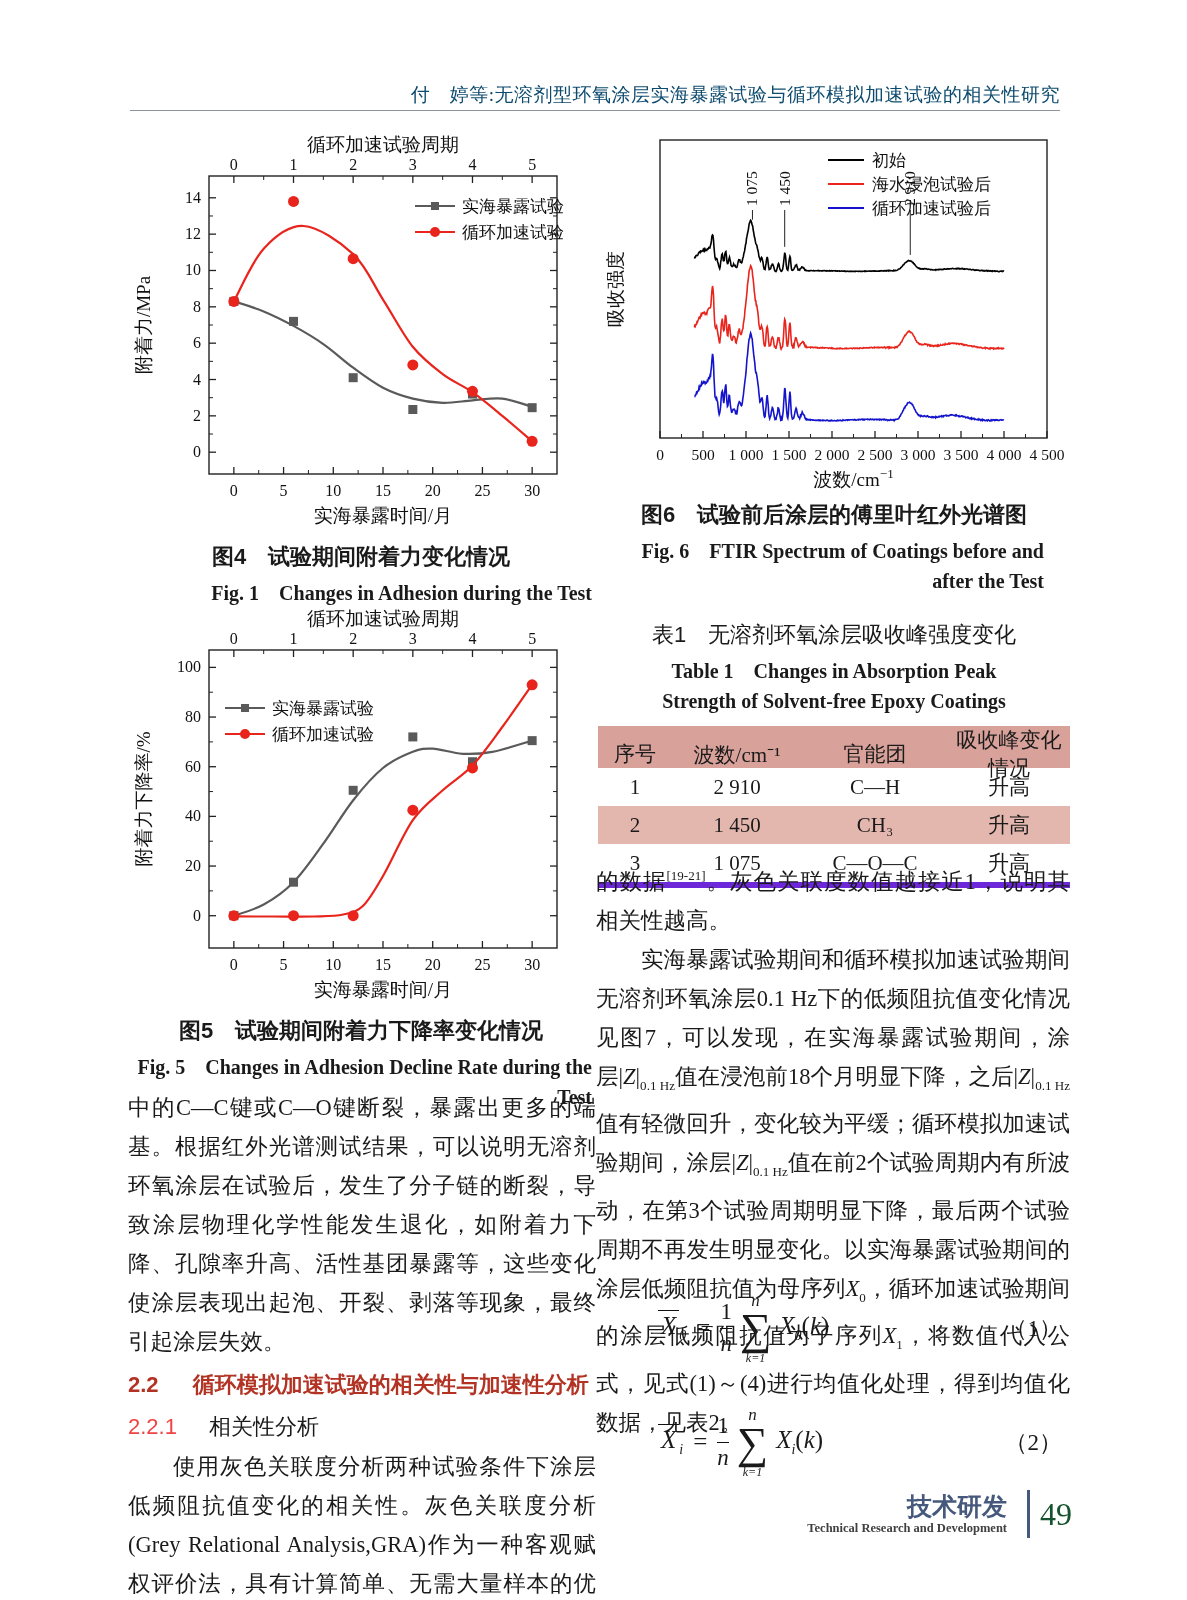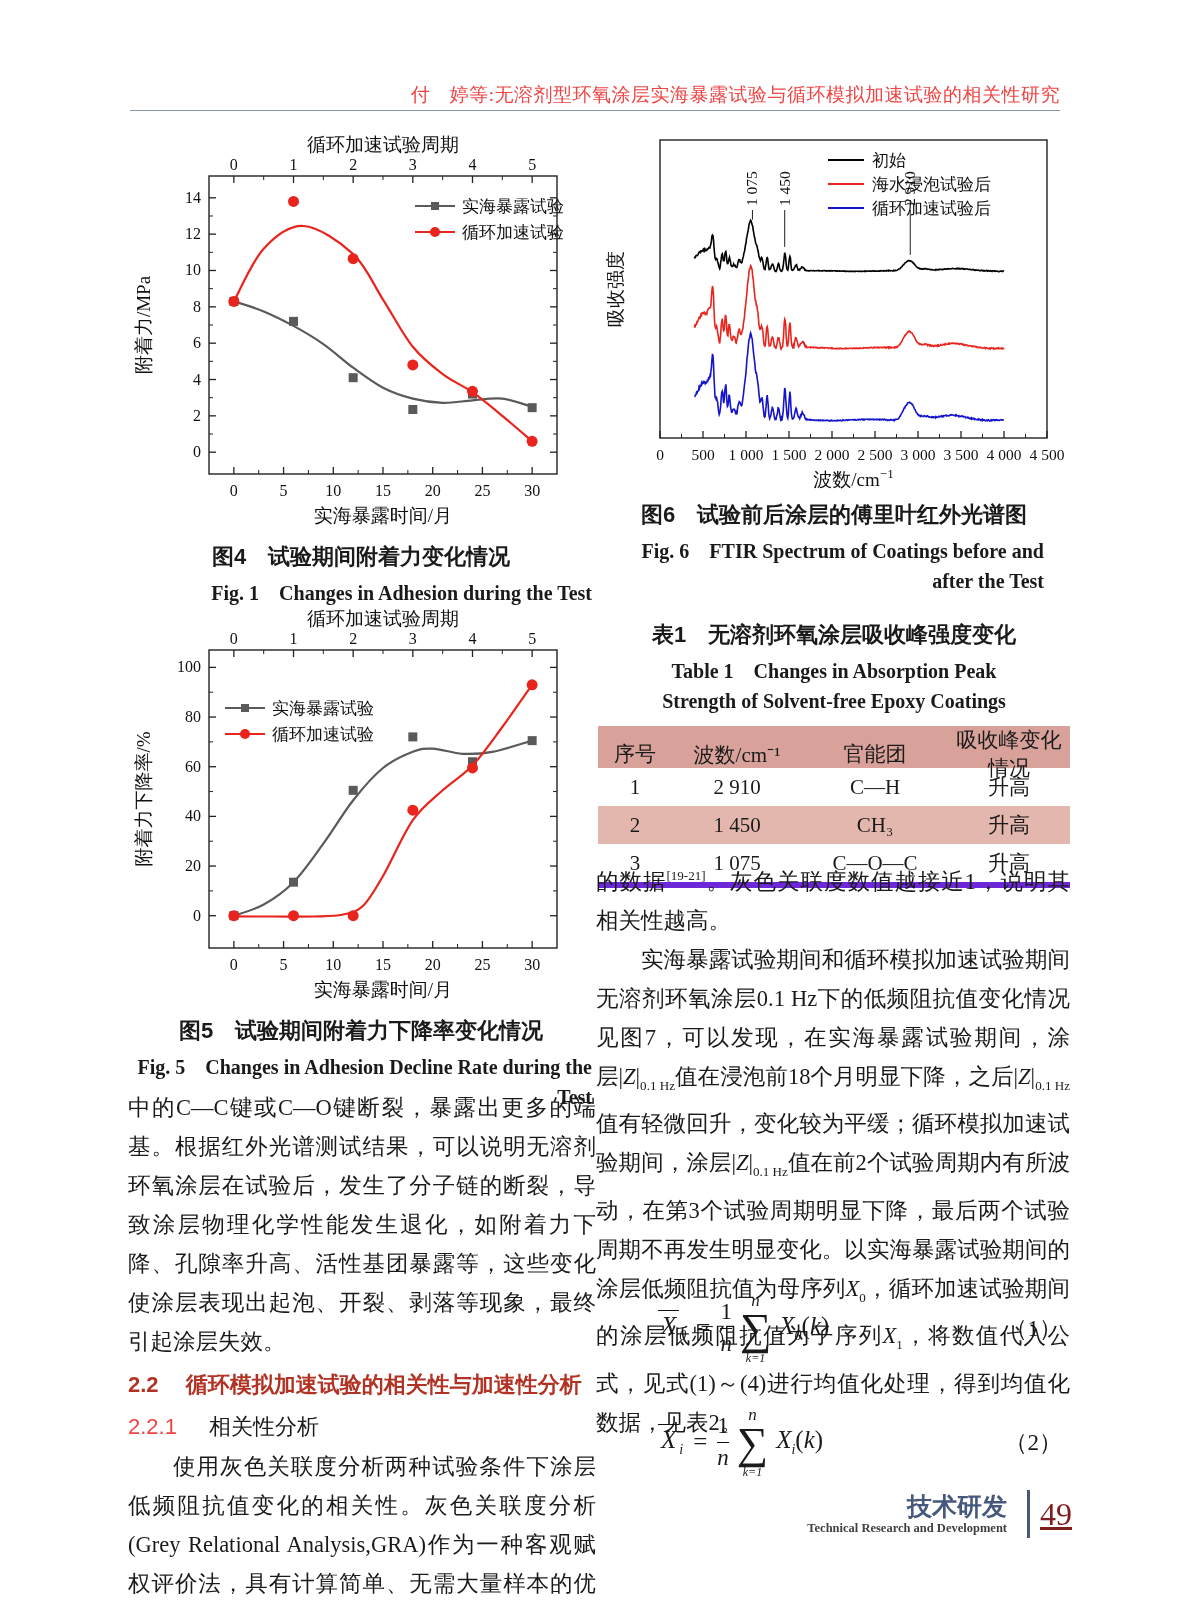--- a/index.html
+++ b/index.html
@@ -1,41 +1,41 @@
 <!DOCTYPE html>
 <html><head>
 <meta charset="utf-8">
 <style>
   html,body{margin:0;padding:0;background:#e8e8e8;}
   .page{position:relative;width:1187px;height:1600px;background:#ffffff;margin:0 auto;
         font-family:"Liberation Serif",serif;color:#1a1a1a;overflow:hidden;}
   
   .header-title{position:absolute;top:82px;left:130px;width:930px;text-align:right;
-        font-size:19px;color:#ef4444;letter-spacing:.5px;}
+        font-size:19px;color:#0c4a6e;letter-spacing:.5px;}
   .header-rule{position:absolute;top:110px;left:130px;width:930px;height:1px;background:#8b959e;}
   
   .block{position:absolute;}
   .cap-zh{font-size:22px;font-weight:bold;text-align:center;margin-top:6px;
         font-family:"Liberation Sans",sans-serif;}
   .cap-en{font-size:20px;font-weight:bold;text-align:right;margin-top:6px;line-height:30px;}
   
   .para{font-size:22.5px;line-height:39px;text-align:justify;margin:0;}
   .para.indent{text-indent:2em;}
   .para sup{font-size:0.58em;}
   .para sub{font-size:0.58em;}
   .it{font-style:italic;}
   
   .h22{margin:4px 0 2px 0;font-family:"Liberation Sans",sans-serif;font-size:22px;
        font-weight:bold;color:#b23324;line-height:40px;}
-  .h22 .num{margin-right:21px;}
+  .h22 .num{margin-right:28px;}
   .h221{margin:0;font-family:"Liberation Sans",sans-serif;font-size:22px;font-weight:normal;
        color:#1a1a1a;line-height:40px;}
   .h221 .num{color:#ef4444;margin-right:26px;}
   
-  .tbl-title-zh{font-size:22px;font-weight:bold;text-align:center;
+  .tbl-title-zh{font-size:22px;font-weight:normal;text-align:center;
        font-family:"Liberation Sans",sans-serif;margin-bottom:6px;}
   .tbl-title-en{font-size:20px;font-weight:bold;text-align:center;line-height:30px;margin-bottom:10px;}
   .tbl{width:100%;border-bottom:6px solid #6d28d9;font-size:21px;}
   .tbl .tr{display:grid;grid-template-columns:74px 130px 146px 1fr;text-align:center;align-items:center;}
   .tbl .tr.head{height:42px;}
   .tbl .tr.body{height:38px;}
   
   .equation{display:flex;align-items:center;font-size:25px;height:92px;margin-bottom:22px;
        padding-left:62px;padding-right:8px;}
   .ovx{font-style:italic;border-top:1.6px solid #111;padding:1px 3px 0 3px;}
@@ -49,21 +49,21 @@
   .sum .sym{font-size:44px;line-height:0.9;}
   .sum .bot{font-size:12px;font-style:italic;margin-top:2px;}
   .eq-num{margin-left:auto;font-size:23px;}
   
   .footer{position:absolute;top:1490px;right:115px;display:flex;align-items:center;}
   .footer-labels{text-align:right;margin-right:10px;}
   .footer-zh{font-family:"Liberation Sans",sans-serif;font-weight:bold;font-size:25px;
        color:#46597c;line-height:26px;}
   .footer-en{font-size:12.5px;font-weight:bold;color:#404040;margin-top:2px;}
   .footer-bar{width:3px;height:48px;background:#46597c;margin:0 10px;}
-  .footer-page{font-size:32px;color:#7f1d1d;text-decoration:underline;}
+  .footer-page{font-size:32px;color:#14532d;}
   .chart{width:100%;}
   svg text{user-select:none;}
 </style>
 </head>
 <body>
 
 <div class="page">
 
   <div class="header-title">付　婷等:无溶剂型环氧涂层实海暴露试验与循环模拟加速试验的相关性研究</div>
   <div class="header-rule"></div>

